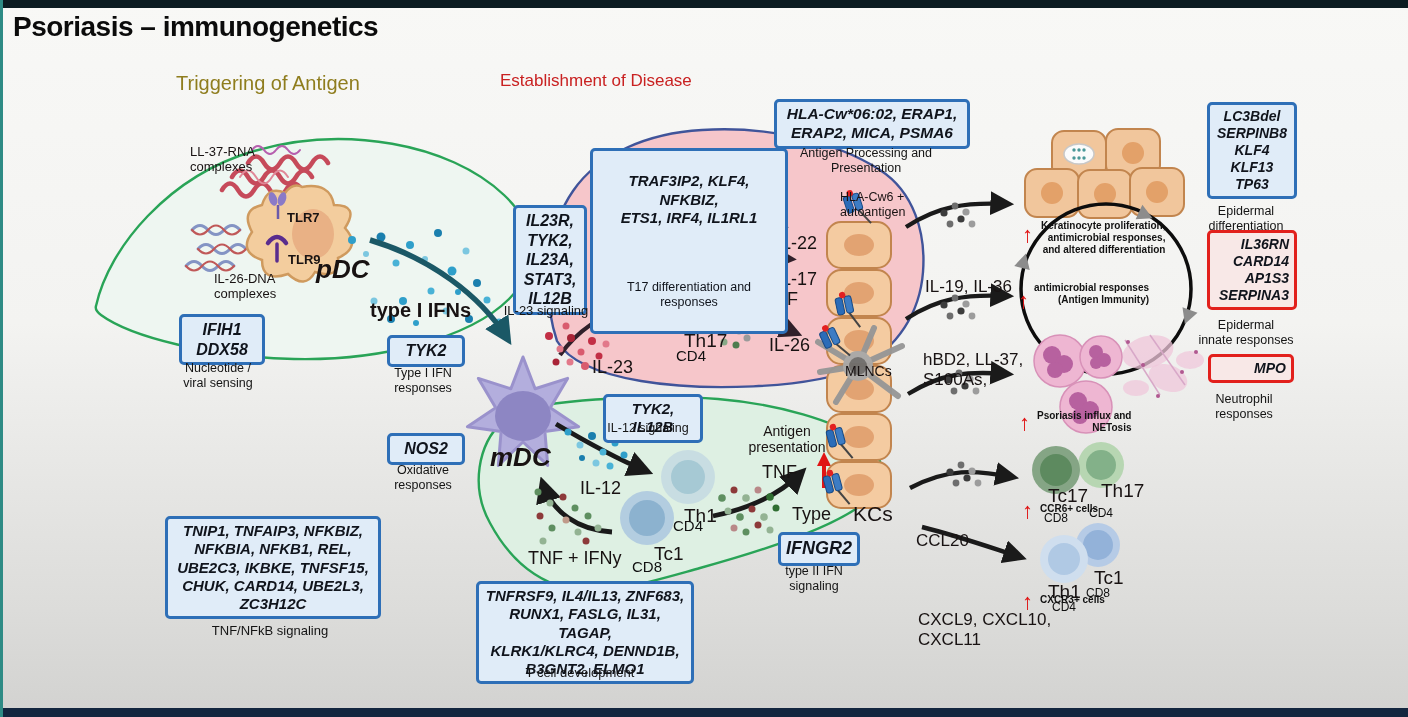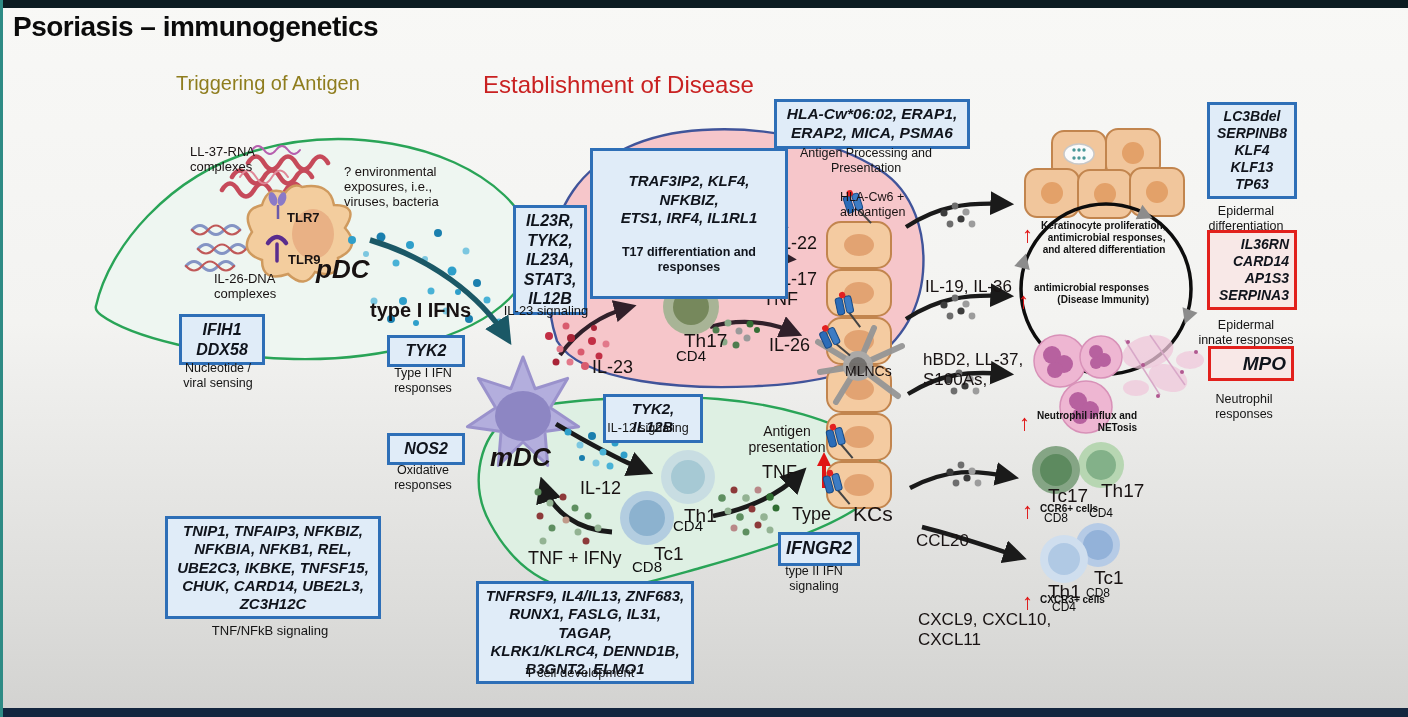--- a/index.html
+++ b/index.html
@@ -6,31 +6,31 @@
   .stage{position:relative;width:1408px;height:717px;overflow:hidden;
     background:linear-gradient(180deg,#f8f8f6 0%,#f3f3f1 45%,#dcdcda 85%,#d2d2d0 100%);
     font-family:"Liberation Sans",sans-serif;color:#141414;}
   .topbar{position:absolute;left:0;top:0;width:100%;height:8px;background:#0c1c22;}
   .botbar{position:absolute;left:0;bottom:0;width:100%;height:9px;background:#13263f;}
   .leftbar{position:absolute;left:0;top:0;bottom:0;width:3px;background:#2e8b85;}
   svg.canvas{position:absolute;left:0;top:0;}
   .ttl{position:absolute;left:13px;top:11px;font-size:28px;font-weight:700;letter-spacing:-.5px;color:#0b0b0b;}
   .hd{position:absolute;font-size:20px;white-space:pre;}
   .hd.gold{left:176px;top:72px;color:#8f7d1e;}
-  .hd.red{left:483px;top:71px;color:#c92121;font-size:24px;text-align:center;}
+  .hd.red{left:500px;top:71px;color:#c92121;font-size:17px;text-align:center;}
   .lbl{position:absolute;white-space:pre-line;line-height:1.16;color:#181212;}
   .s13{font-size:13px;} .s14{font-size:14px;} .s17{font-size:17px;margin-top:48px;} .s18{font-size:18px;}
   .s19{font-size:19px;} .s20{font-size:20px;} .s21{font-size:21px;} .s22{font-size:26px;font-style:italic;}
   .b6{font-weight:600;}
   .ctr{text-align:center;}
-  .gbox{position:absolute;border:3px solid #2e6fb7;background:#e0ecf8;border-radius:0;
+  .gbox{position:absolute;border:3px solid #2e6fb7;background:#e0ecf8;border-radius:5px;
     color:#10141c;font-style:italic;font-weight:700;text-align:center;white-space:pre-line;
     padding:3px 5px;line-height:1.22;}
   .gbox.red{border-color:#e2201c;background:#f8e8e7;text-align:right;}
-  .incap{font-style:normal;font-weight:700;font-size:12.5px;white-space:pre-line;line-height:1.15;}
+  .incap{font-style:normal;font-weight:400;font-size:12.5px;white-space:pre-line;line-height:1.15;margin-top:35px;}
   .cap{position:absolute;font-size:12.5px;font-weight:400;color:#141414;text-align:center;
     white-space:pre-line;line-height:1.2;}
   .chip{position:absolute;transform:translate(-50%,-50%);font-weight:400;color:#101010;margin-top:48px;}
   .c15{font-size:15px;} .c12{font-size:12px;}
   .up{position:absolute;color:#e01414;font-weight:900;font-size:22px;line-height:1;}
   .fx{position:absolute;font-size:10px;font-weight:700;white-space:pre-line;line-height:1.18;color:#111;text-align:right;}
 </style>
 </head>
 <body>
 
@@ -385,23 +385,20 @@
 <div class="topbar"></div>
 <div class="botbar"></div>
 <div class="leftbar"></div>
 
 <div class="ttl">Psoriasis –  immunogenetics</div>
 <div class="hd gold">Triggering of Antigen</div>
 <div class="hd red">Establishment of Disease</div>
 
 <div class="lbl s13" style="left:190px;top:144px">LL-37-RNA
 complexes</div>
-<div class="lbl s13" style="left:344px;top:164px">? environmental
-exposures, i.e.,
-viruses, bacteria</div>
 <div class="lbl s13 b6" style="left:287px;top:210px">TLR7</div>
 <div class="lbl s13 b6" style="left:288px;top:252px">TLR9</div>
 <div class="lbl s22 b6" style="left:316px;top:254px">pDC</div>
 <div class="lbl s13" style="left:214px;top:271px">IL-26-DNA
 complexes</div>
 <div class="lbl s20 b6" style="left:370px;top:299px">type I IFNs</div>
 
 <div class="lbl s22 b6" style="left:490px;top:442px">mDC</div>
 <div class="lbl s18" style="left:592px;top:357px">IL-23</div>
 <div class="lbl s18" style="left:776px;top:233px">IL-22</div>
@@ -491,38 +488,38 @@
 <div class="cap" style="left:1200px;top:204px;width:92px">Epidermal
 differentiation</div>
 
 <div class="gbox red" style="left:1207px;top:230px;width:74px;font-size:14px">IL36RN
 CARD14
 AP1S3
 SERPINA3</div>
 <div class="cap" style="left:1194px;top:318px;width:104px">Epidermal
 innate responses</div>
 
-<div class="gbox red" style="left:1208px;top:346px;width:70px;font-size:19px">MPO</div>
+<div class="gbox red" style="left:1208px;top:354px;width:70px;font-size:14px">MPO</div>
 <div class="cap" style="left:1200px;top:392px;width:88px">Neutrophil
 responses</div>
 
 <div class="lbl s17" style="left:925px;top:229px">IL-19, IL-36</div>
 <span class="up" style="left:1022px;top:224px">↑</span>
 <div class="fx" style="left:1041px;top:220px">Keratinocyte proliferation,
 antimicrobial responses,
 and altered differentiation</div>
 
 <div class="lbl s17" style="left:923px;top:302px">hBD2, LL-37,
 S100As,</div>
 <span class="up" style="left:1018px;top:290px">↑</span>
 <div class="fx" style="left:1034px;top:282px">antimicrobial responses
-(Disease Immunity)</div>
+(Antigen Immunity)</div>
 
 <span class="up" style="left:1019px;top:412px">↑</span>
-<div class="fx" style="left:1037px;top:410px">Neutrophil influx and
+<div class="fx" style="left:1037px;top:410px">Psoriasis influx and
 NETosis</div>
 
 <div class="lbl s17" style="left:916px;top:483px">CCL20</div>
 <div class="lbl s19" style="left:1048px;top:485px">Tc17</div>
 <div class="lbl s19" style="left:1101px;top:480px">Th17</div>
 <span class="up" style="left:1022px;top:500px">↑</span>
 <div class="fx" style="left:1040px;top:503px">CCR6+ cells</div>
 
 <div class="lbl s17" style="left:918px;top:562px">CXCL9, CXCL10,
 CXCL11</div>

